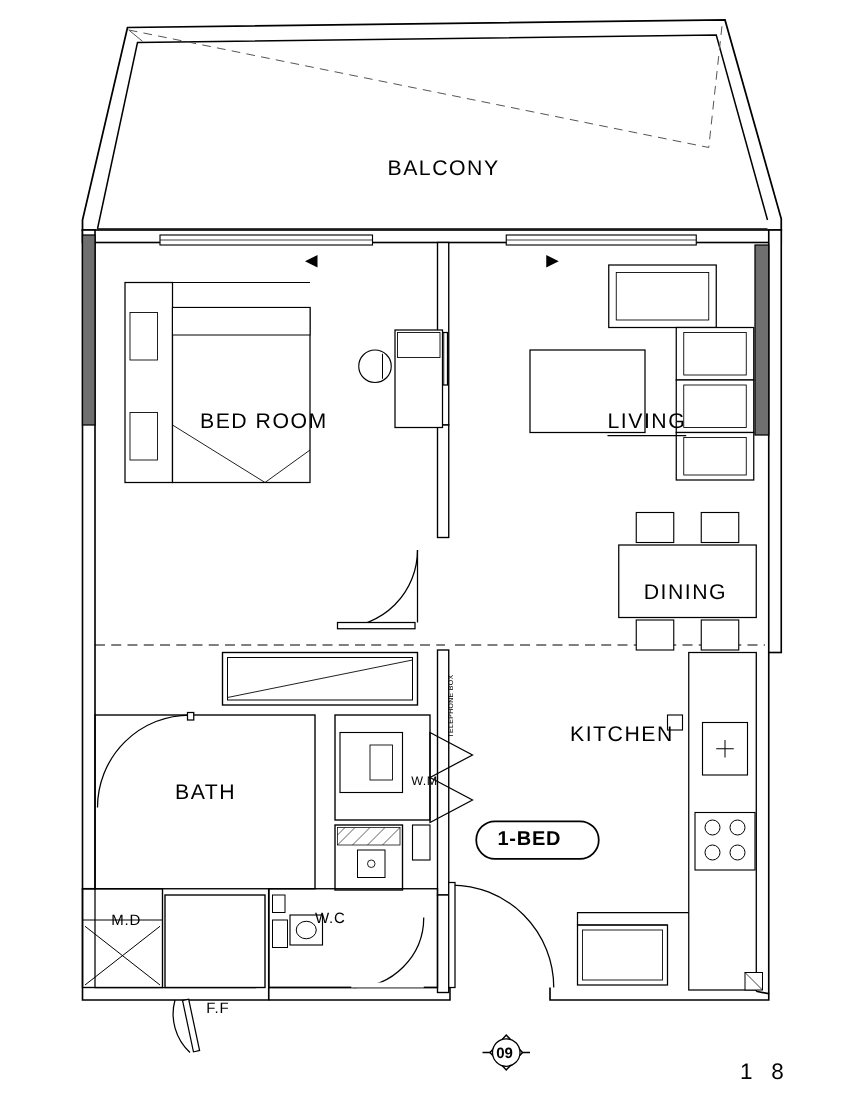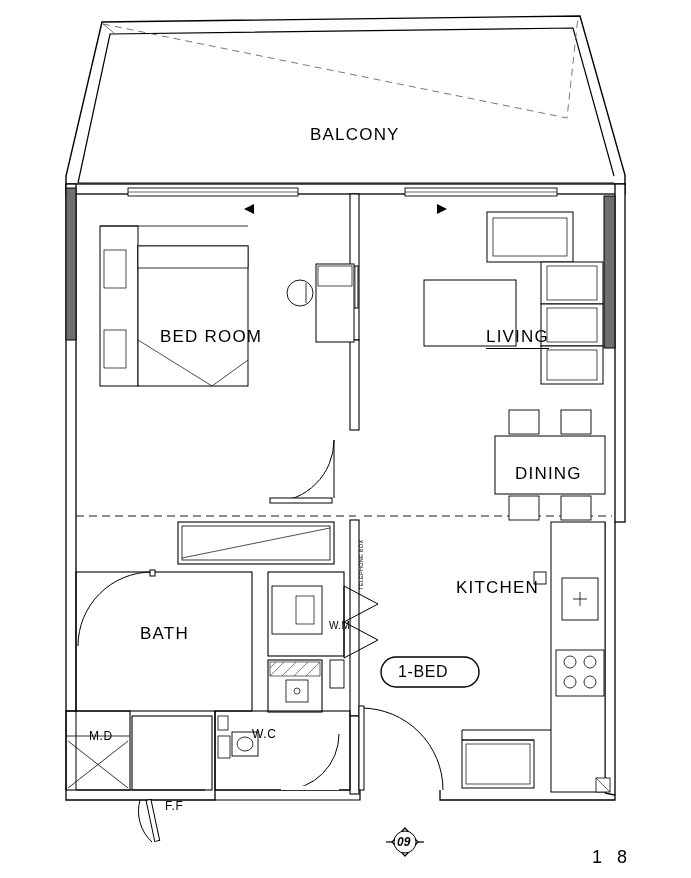--- a/index.html
+++ b/index.html
@@ -34,31 +34,30 @@
     font-size: 12px;
     letter-spacing: 0.6px;
   }
   .rm-label-xs {
     font-size: 10px;
     letter-spacing: 0.4px;
     margin-left: 44px;
   }
   .plate-label {
     font-size: 16px;
-    font-weight: normal;
+    font-weight: bold;
     letter-spacing: 0.6px;
   }
   .corner-num {
     font-size: 18px;
     letter-spacing: 5px;
   }
   .unit-tag {
     font-size: 12px;
     font-weight: bold;
-    font-style: italic;
   }
   .vert-label {
     font-size: 5.5px;
     letter-spacing: 0.3px;
     transform: rotate(-90deg);
     transform-origin: left top;
   }
   .underline {
     border-bottom: 1px solid #000;
     padding-bottom: 1px;

